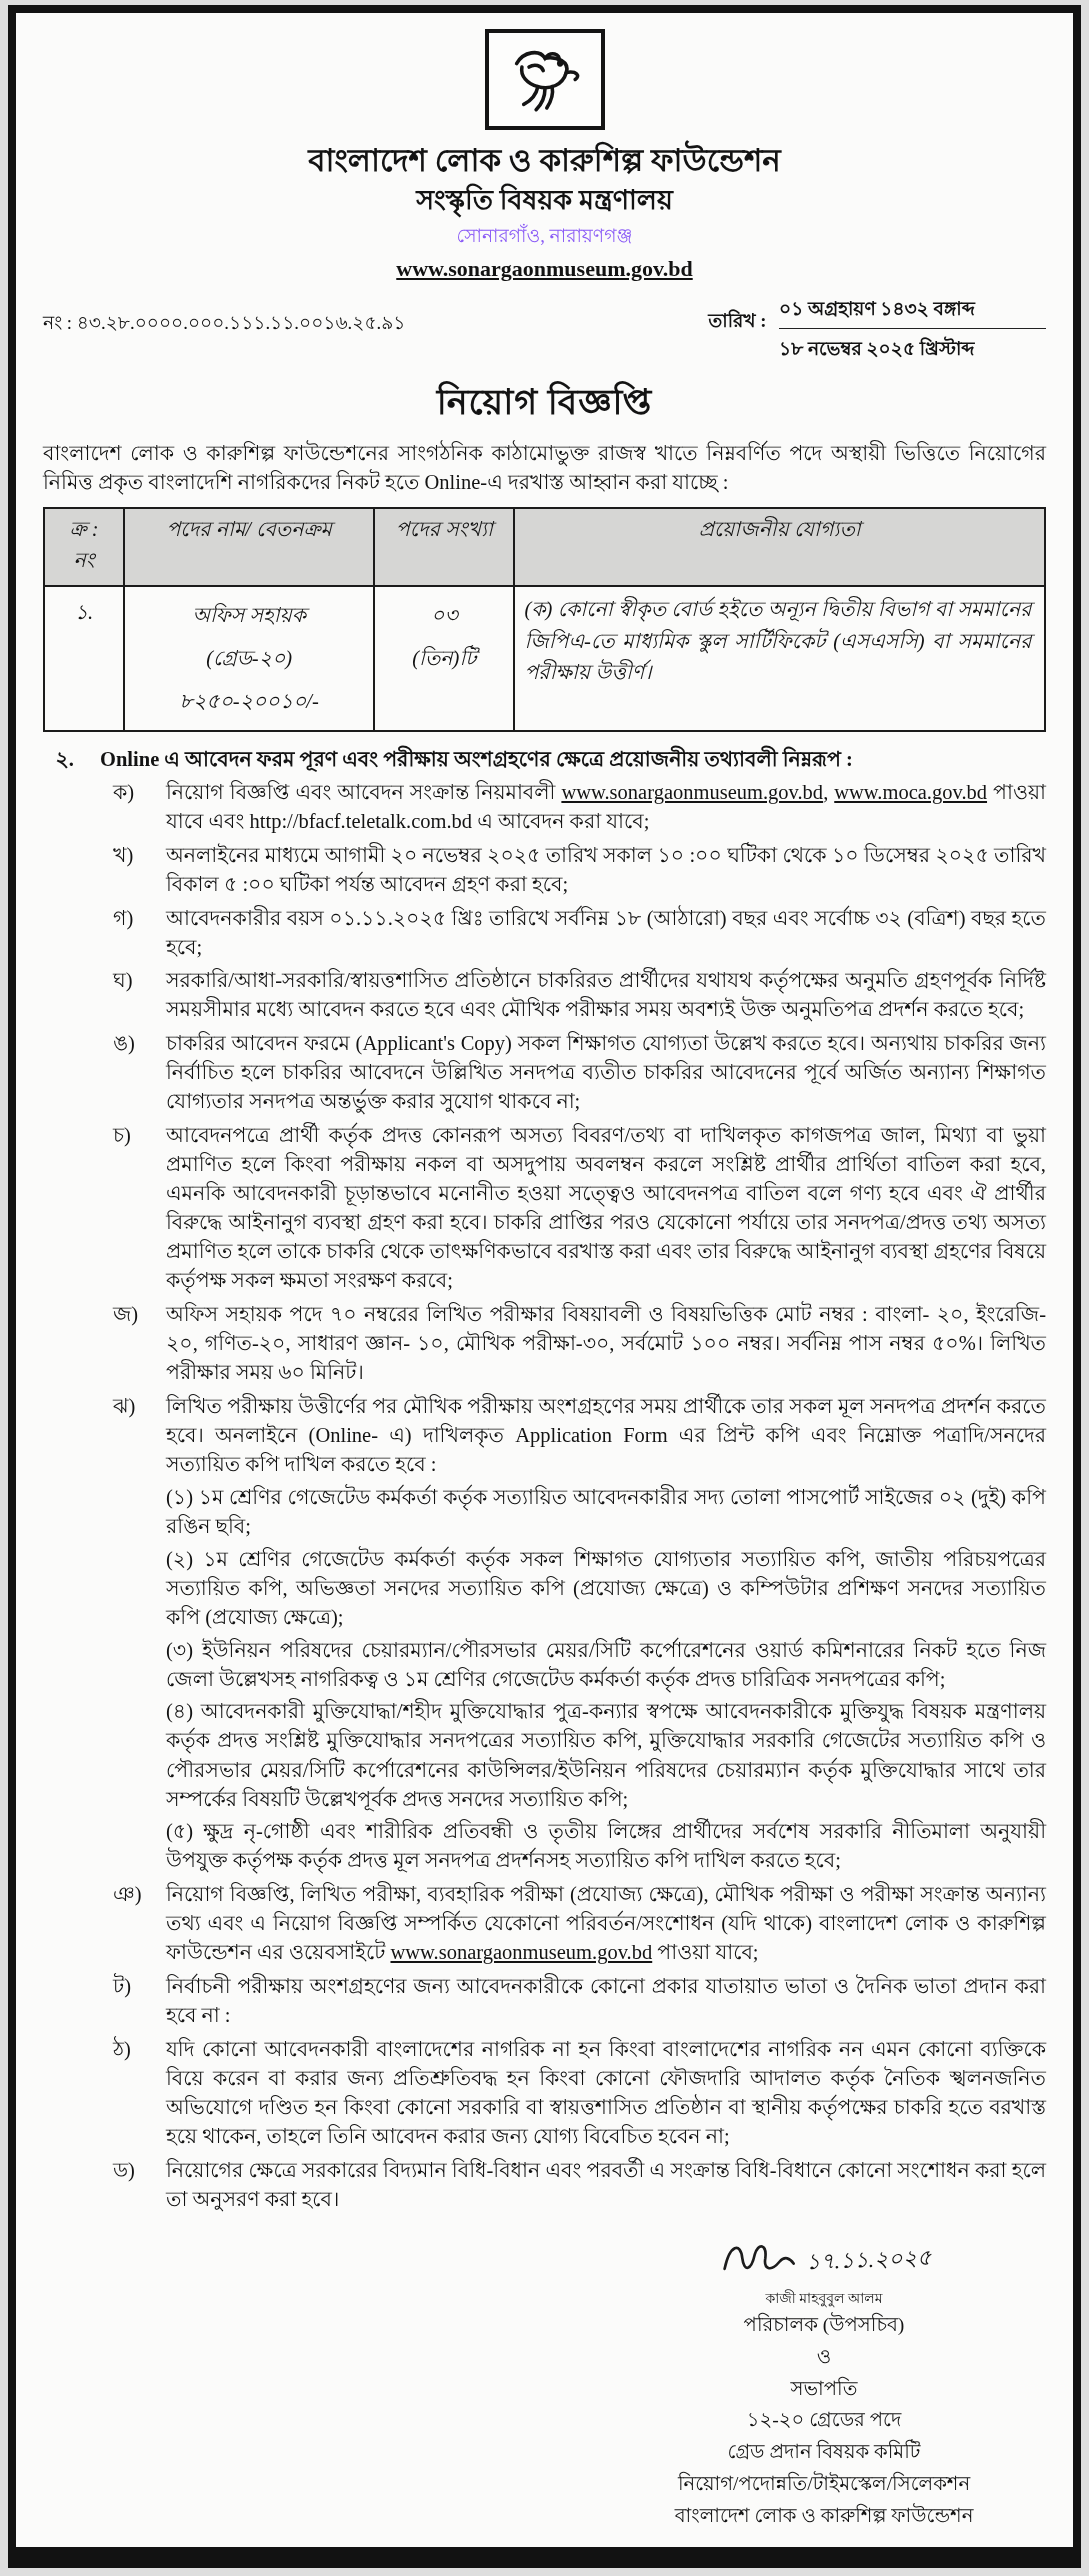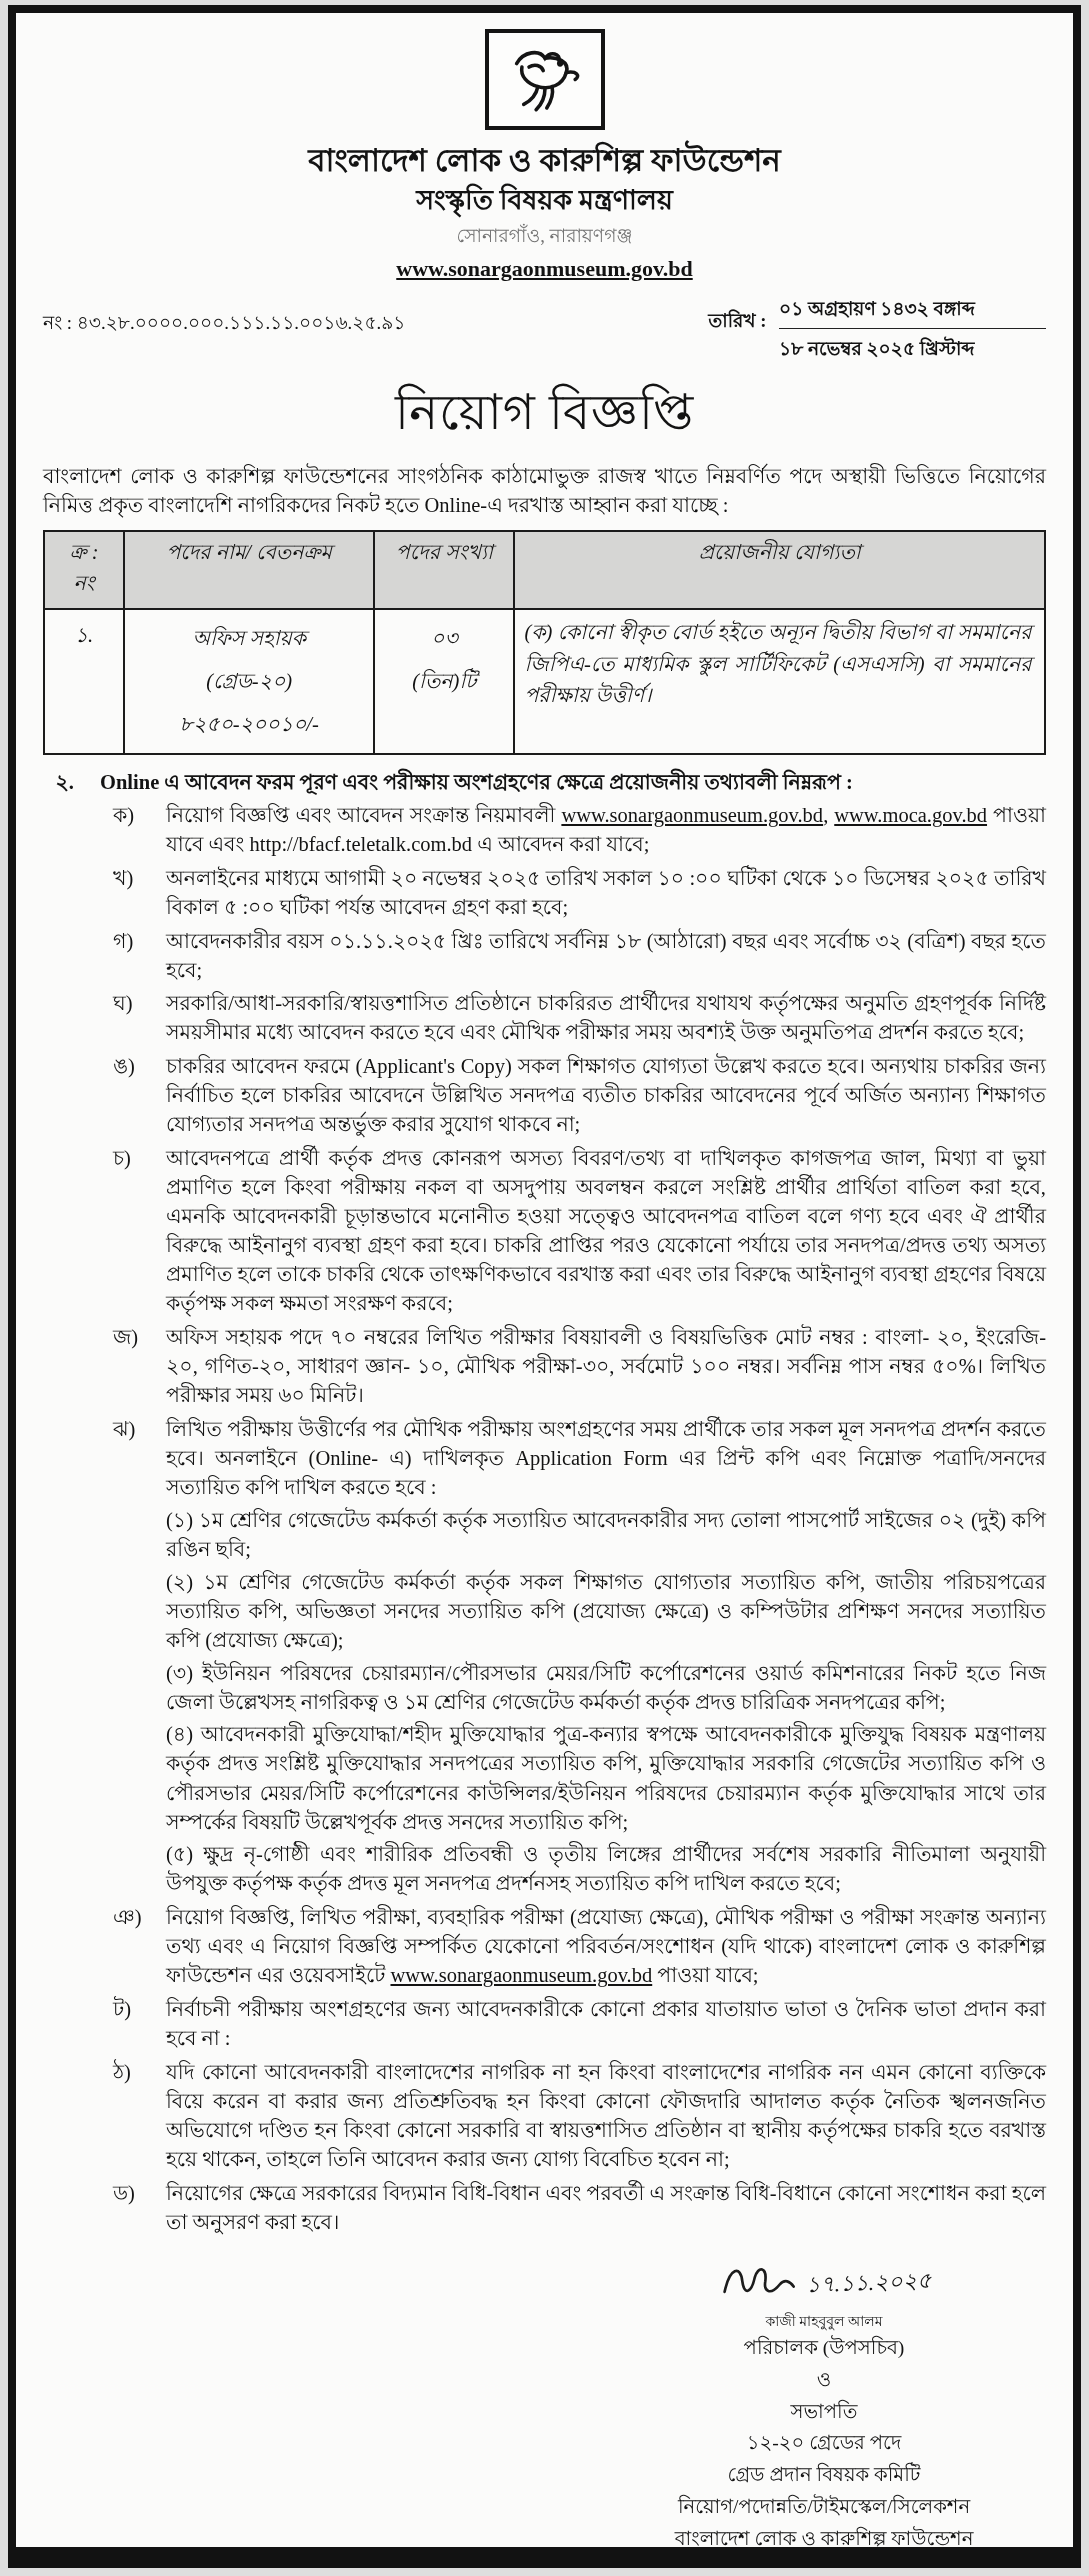--- a/index.html
+++ b/index.html
@@ -19,32 +19,32 @@
     padding:12.5px 27px 7.1px 27px;
     overflow:hidden;
   }
   
   .logo-box{
     width:112px;height:93px;border:4.5px solid #141414;background:#fdfdfc;
     margin:3.6px auto 12.5px auto;display:flex;align-items:center;justify-content:center;
   }
   .org-name{text-align:center;font-size:31px;font-weight:bold;line-height:1.15;}
   .ministry{text-align:center;font-size:27px;font-weight:bold;line-height:1.2;margin-top:5.3px;}
-  .location{text-align:center;font-size:18.7px;margin-top:5.3px;color:#737373;}
+  .location{text-align:center;font-size:18.7px;margin-top:5.3px;color:#8b5cf6;}
   .website{text-align:center;font-size:22px;font-weight:bold;margin-top:3.6px;}
   .website span{text-decoration:underline;}
   .ref-row{display:flex;justify-content:space-between;align-items:flex-start;margin-top:12.5px;font-size:18.7px;}
   .ref-left{padding-top:14.3px;}
   .date-wrap{display:flex;gap:12.5px;font-weight:bold;}
   .date-caption{padding-top:12.5px;}
   .date-lines{text-align:left;min-width:267px;}
   .date-bn{border-bottom:1.8px solid #222;padding-bottom:2.7px;}
   .date-en{padding-top:5.3px;}
   
-  .big-title{text-align:center;font-size:49px;font-weight:normal;margin:9px 0 5.3px 0;letter-spacing:0.9px;}
+  .big-title{text-align:center;font-size:35px;font-weight:bold;margin:9px 0 5.3px 0;letter-spacing:0.9px;}
   .intro{font-size:20.5px;line-height:1.4;text-align:justify;}
   
   table.post-table{width:100%;border-collapse:collapse;margin-top:10.7px;font-size:20.5px;font-style:italic;}
   table.post-table th,table.post-table td{border:2.7px solid #1b1b1b;}
   table.post-table th{
     background:#d6d6d4;font-weight:normal;vertical-align:top;
     text-align:center;padding:5.3px 3.6px 9px 3.6px;line-height:1.5;
   }
   th.th-sl{width:8%;text-align:left;padding-left:10.7px;}
   th.th-post{width:25%;}

